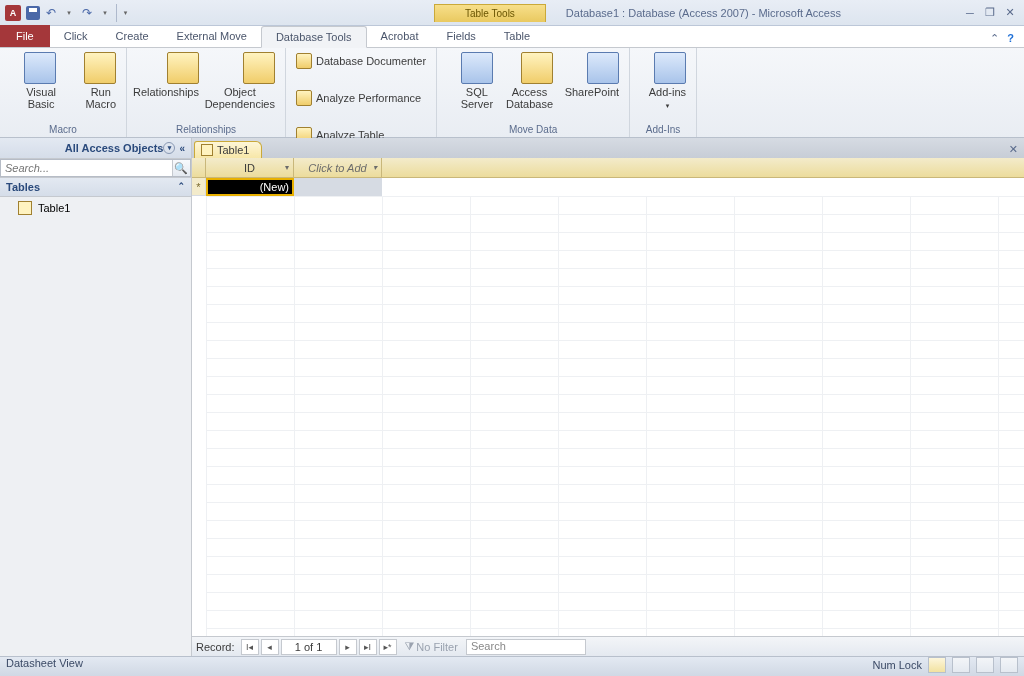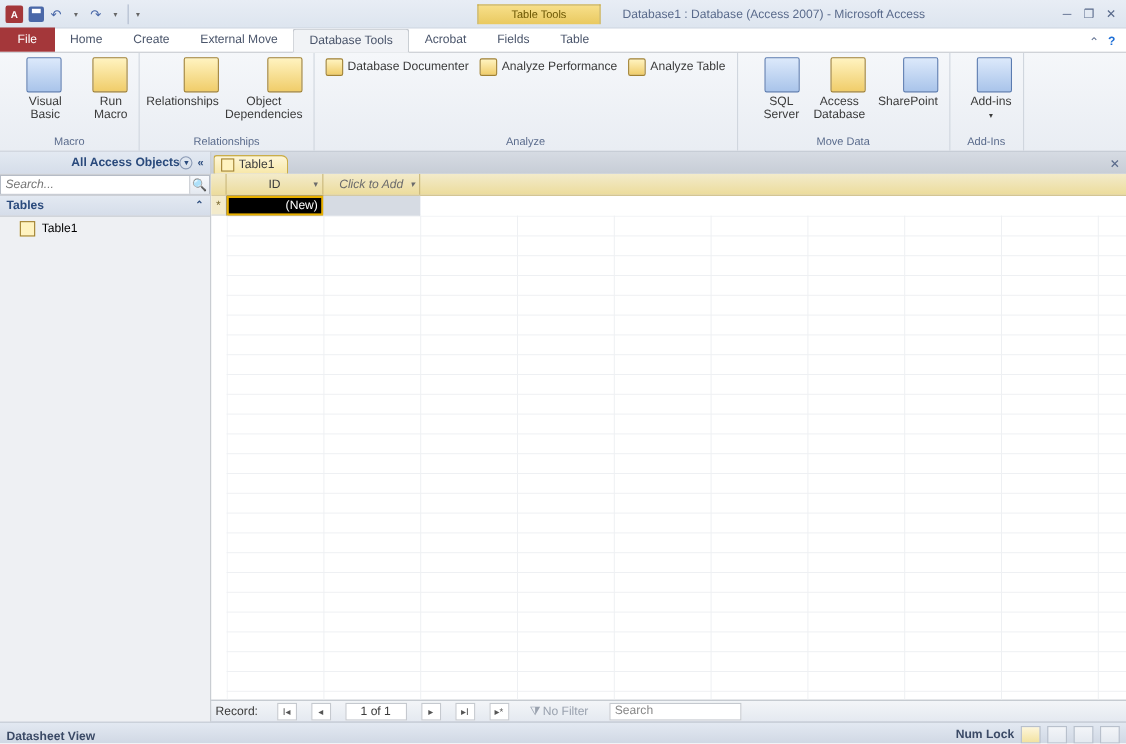--- a/index.html
+++ b/index.html
@@ -24,21 +24,21 @@
 .help-btn { padding: 2px; cursor: pointer; }
 
 
 .ribbon-body { height: 90px; background: linear-gradient(#f5f7fa, #e9edf3); border-bottom: 1px solid #b8c0cc; display: flex; }
 .ribbon-group { border-right: 1px solid #d0d6de; display: flex; flex-direction: column; padding: 2px 6px 0 6px; }
 .group-items { flex: 1; display: flex; align-items: flex-start; gap: 6px; }
 .group-label { text-align: center; color: #5a6b8c; font-size: 10px; padding: 2px 0; }
 .big-btn { display: flex; flex-direction: column; align-items: flex-end; justify-content: flex-start; padding: 2px 4px; cursor: pointer; width: 54px; }
 .big-btn .icn { width: 32px; height: 32px; margin-bottom: 2px; }
 .big-btn .lbl { text-align: center; color: #3b3b3b; line-height: 12px; font-size: 11px; }
-.small-btn-col { display: flex; flex-direction: row; gap: 2px; padding-top: 2px; }
+.small-btn-col { display: flex; flex-direction: column; gap: 19px; padding-top: 2px; }
 .small-btn { display: flex; align-items: center; gap: 4px; padding: 1px 4px; cursor: pointer; color: #3b3b3b; white-space: nowrap; }
 .small-btn .sicn { width: 16px; height: 16px; }
 
 
 .sq { border: 1px solid #a08030; background: linear-gradient(#fff3c0, #f0cd6a); border-radius: 2px; }
 .sq-blue { border: 1px solid #5a7bb0; background: linear-gradient(#dce9fb, #a9c4ea); border-radius: 2px; }
 
 
 .workspace { flex: 1; display: flex; min-height: 0; }
 
@@ -65,29 +65,29 @@
 .colhdr .dd { position: absolute; right: 4px; font-size: 8px; color: #6b6b6b; }
 .colhdr.add { font-style: italic; color: #6b6b6b; }
 .ds-row { display: flex; height: 18px; }
 .rowselector { width: 14px; border-right: 1px solid #d6dbe3; border-bottom: 1px solid #d6dbe3; background: #f3ebcb; display: flex; align-items: center; justify-content: center; color: #7a6a30; }
 .cell { width: 88px; border-right: 1px solid #d6dbe3; border-bottom: 1px solid #d6dbe3; display: flex; align-items: center; padding: 0 4px; }
 .cell.active { background: #000; color: #fff; outline: 2px solid #e8b000; outline-offset: -2px; justify-content: flex-end; padding-left: 32px; }
 .cell.blank { background: #d6dbe3; }
 .gridfill { position: absolute; left: 14px; top: 38px; right: 0; bottom: 0; background-image: linear-gradient(to right, #eef0f3 1px, transparent 1px), linear-gradient(to bottom, #eef0f3 1px, transparent 1px); background-size: 88px 18px; }
 
 
-.recnav { height: 20px; background: linear-gradient(#f3f5f8, #e4e9f0); border-top: 1px solid #c5c9cf; display: flex; align-items: center; gap: 13px; padding-left: 4px; color: #3b3b3b; }
+.recnav { height: 20px; background: linear-gradient(#f3f5f8, #e4e9f0); border-top: 1px solid #c5c9cf; display: flex; align-items: center; gap: 2px; padding-left: 4px; color: #3b3b3b; }
 .recnav .lbl { margin-right: 4px; }
 .recnav .nbtn { width: 18px; height: 16px; border: 1px solid #c5c9cf; background: #fff; display: flex; align-items: center; justify-content: center; cursor: pointer; font-size: 9px; color: #555; }
 .recnav .pos { width: 56px; border: 1px solid #c5c9cf; background: #fff; text-align: center; height: 16px; line-height: 14px; }
 .recnav .filter { margin-left: 6px; color: #9aa2af; display: flex; align-items: center; gap: 2px; }
 .recnav .search { margin-left: 6px; border: 1px solid #c5c9cf; background: #fff; height: 16px; width: 120px; padding: 0 4px; color: #888; }
 
 
-.statusbar { height: 20px; background: linear-gradient(#e3e9f2, #d0d8e4); border-top: 1px solid #b8c0cc; display: flex; align-items: flex-end; padding: 0 6px; color: #3b4a66; font-weight: bold; }
+.statusbar { height: 20px; background: linear-gradient(#e3e9f2, #d0d8e4); border-top: 1px solid #b8c0cc; display: flex; align-items: flex-start; padding: 0 6px; color: #3b4a66; }
 .statusbar .right { margin-left: auto; display: flex; align-items: center; gap: 6px; }
 .vbtn { width: 18px; height: 16px; border: 1px solid #b8c0cc; background: linear-gradient(#fdf6dc, #f2e2a0); cursor: pointer; }
 .vbtn.alt { background: linear-gradient(#f3f5f8, #e4e9f0); }
 
 .disk-icon{width:14px;height:14px;background:#4a68a8;border-radius:2px;position:relative}
 .disk-icon::after{content:"";position:absolute;left:3px;top:2px;width:8px;height:4px;background:#fff}
 .undo-icon,.redo-icon{width:14px;height:14px;color:#4a68a8;font-size:12px;display:flex;align-items:center;justify-content:center}
 </style>
 </head>
 <body>
@@ -110,21 +110,21 @@
   <div class="title-text">Database1 : Database (Access 2007) - Microsoft Access</div>
   <div class="win-controls">
     <div class="win-btn">─</div>
     <div class="win-btn">❐</div>
     <div class="win-btn">✕</div>
   </div>
 </div>
 
 <div class="ribbon-tabs">
   <div class="file-tab">File</div>
-  <div class="rtab">Home</div>
+  <div class="rtab">Click</div>
   <div class="rtab">Create</div>
   <div class="rtab">External Move</div>
   <div class="rtab active">Database Tools</div>
   <div class="rtab">Acrobat</div>
   <div class="rtab">Fields</div>
   <div class="rtab">Table</div>
   <div class="ribbon-help">
     <div class="help-btn">⌃</div>
     <div class="help-btn" style="color:#1e6fd6;font-weight:bold">?</div>
   </div>

